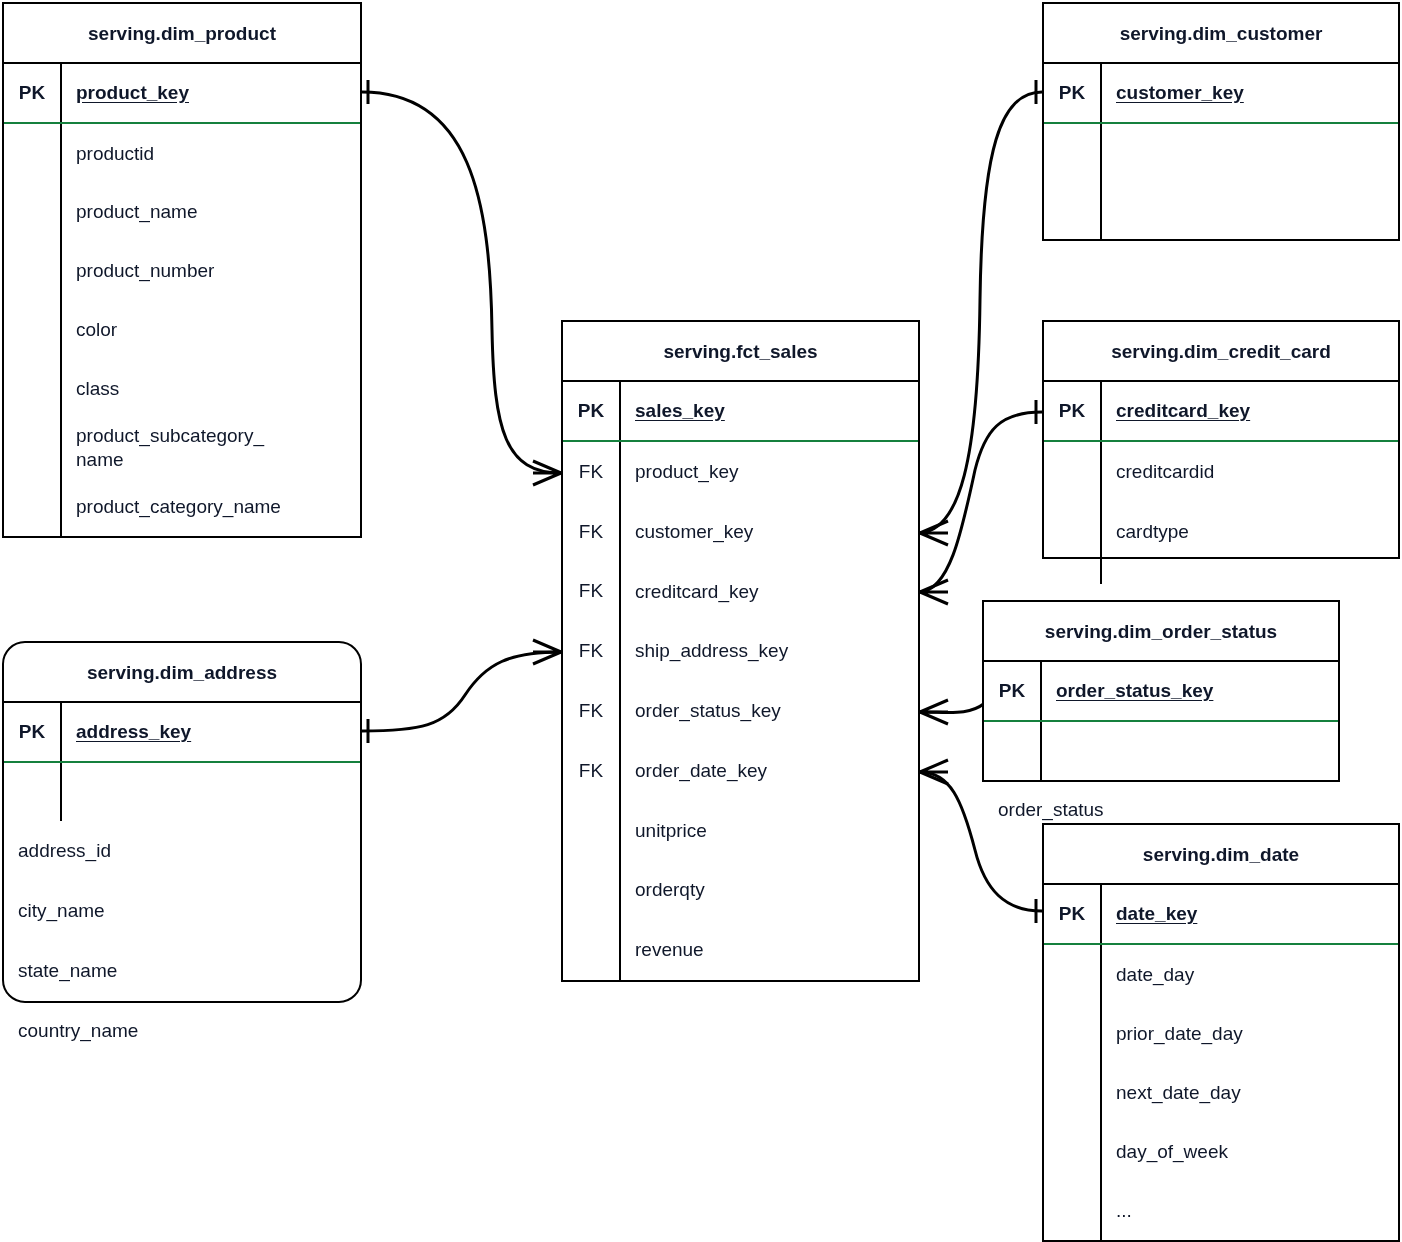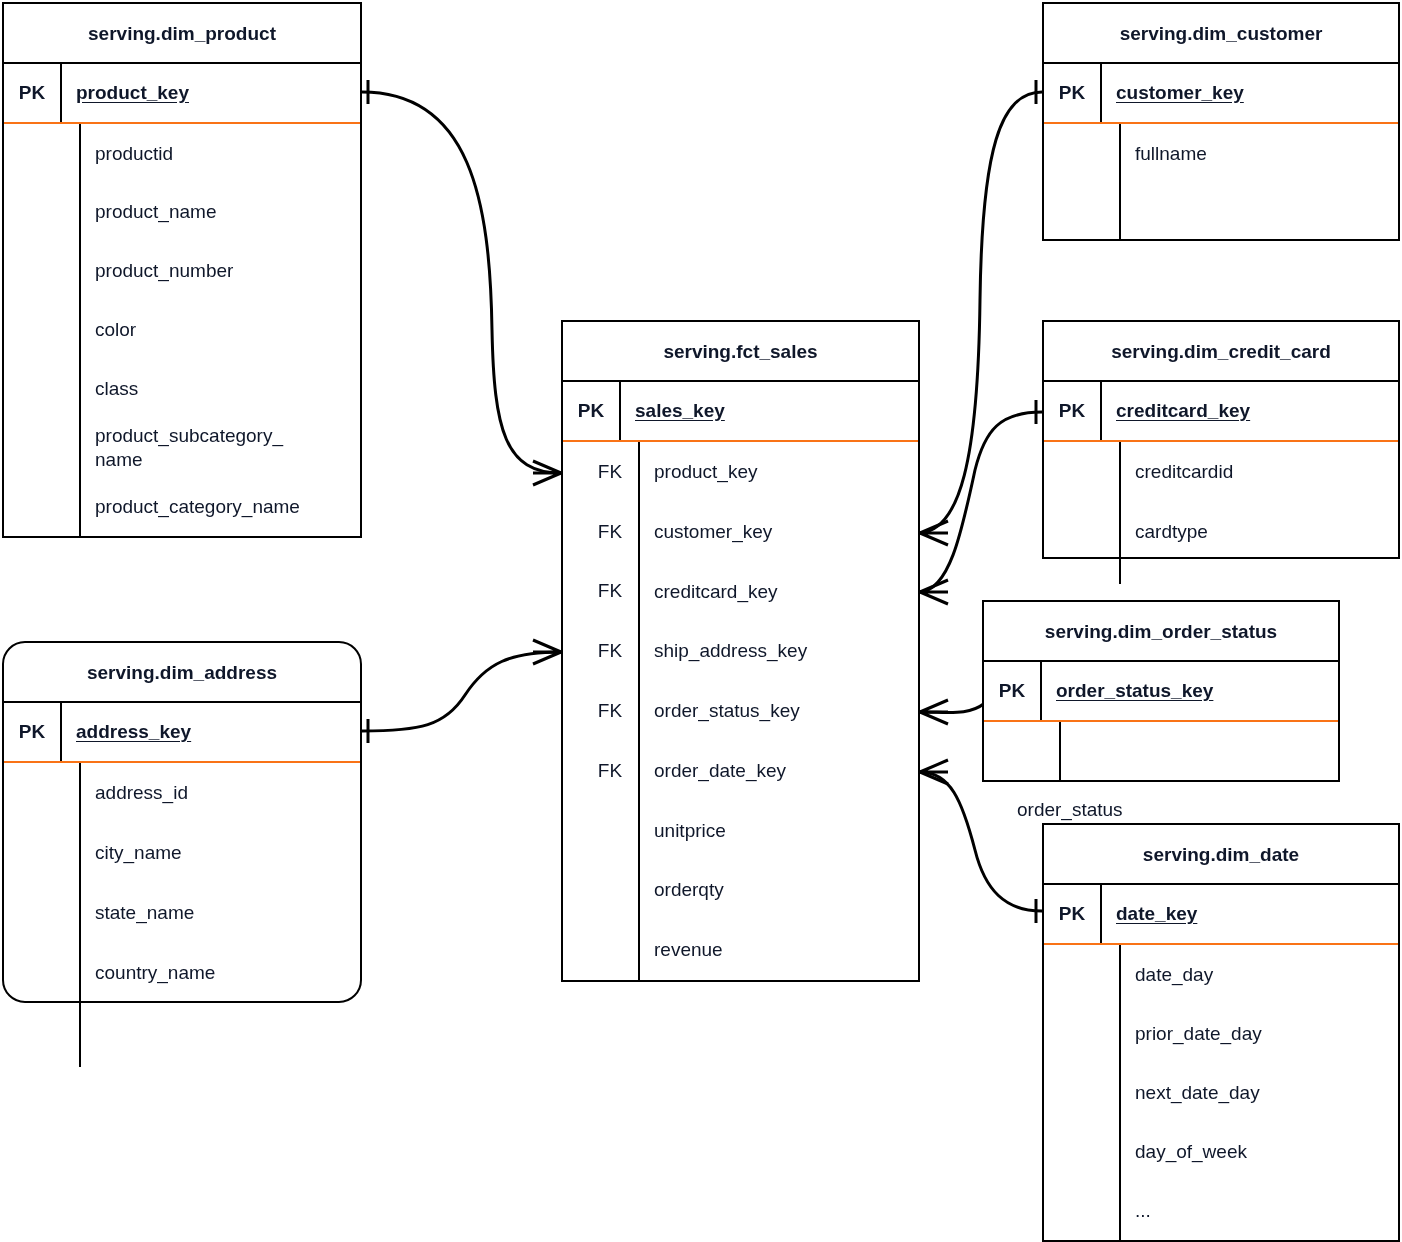--- a/index.html
+++ b/index.html
@@ -37,27 +37,26 @@
     text-align: center;
     font-weight: bold;
     font-size: 19px;
     border-bottom: 2px solid #000000;
     white-space: nowrap;
     overflow: hidden;
   }
   .pk-row {
     display: flex;
     box-sizing: border-box;
-    border-bottom: 2px solid #f97316;
+    border-bottom: 2px solid #15803d;
     height: 60px;
   }
   .attr-body {
     box-sizing: border-box;
     display: flex;
-    padding-left: 19px;
   }
   .key-col {
     box-sizing: border-box;
     width: 58px;
     flex: 0 0 58px;
     border-right: 2px solid #000000;
   }
   .pk-row .key-col {
     display: flex;
     align-items: center;
@@ -178,21 +177,21 @@
   </div>
 
   <div class="entity" style="left:2px; top:641px; width:360px; height:362px;border-radius:23px;">
     <div class="entity-title">serving.dim_address</div>
     <div class="pk-row">
       <div class="key-col">PK</div>
       <div class="name-col">
           <span class="pk-name">address_key</span>
         </div>
     </div>
-    <div class="attr-body" style="height:304px;">
+    <div class="attr-body" style="height:304px;flex-direction:column;">
       <div class="key-col"></div>
       <div class="name-col">
         <div class="attr-cell">address_id</div>
         <div class="attr-cell">city_name</div>
         <div class="attr-cell">state_name</div>
         <div class="attr-cell">country_name</div>
       </div>
     </div>
   </div>
 
@@ -234,21 +233,20 @@
     <div class="entity-title">serving.dim_customer</div>
     <div class="pk-row">
       <div class="key-col">PK</div>
       <div class="name-col">
           <span class="pk-name">customer_key</span>
         </div>
     </div>
     <div class="attr-body" style="height:115px;">
       <div class="key-col"></div>
       <div class="name-col">
-        <div class="attr-cell">fullname</div>
       </div>
     </div>
   </div>
 
   <div class="entity" style="left:1042px; top:320px; width:358px; height:239px;">
     <div class="entity-title">serving.dim_credit_card</div>
     <div class="pk-row">
       <div class="key-col">PK</div>
       <div class="name-col">
           <span class="pk-name">creditcard_key</span>

